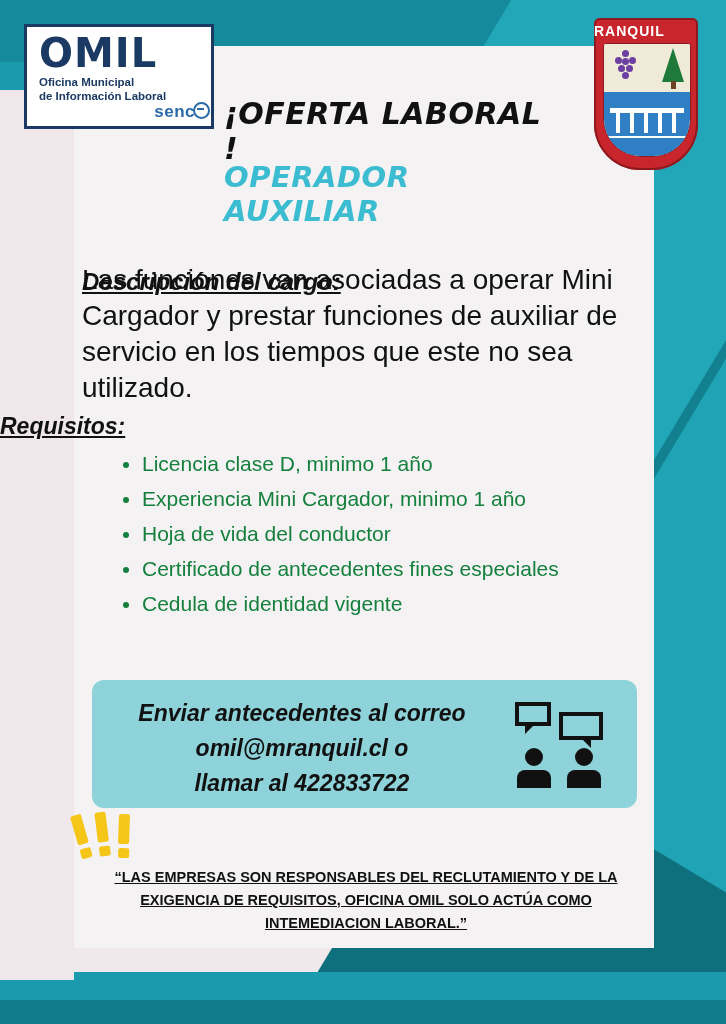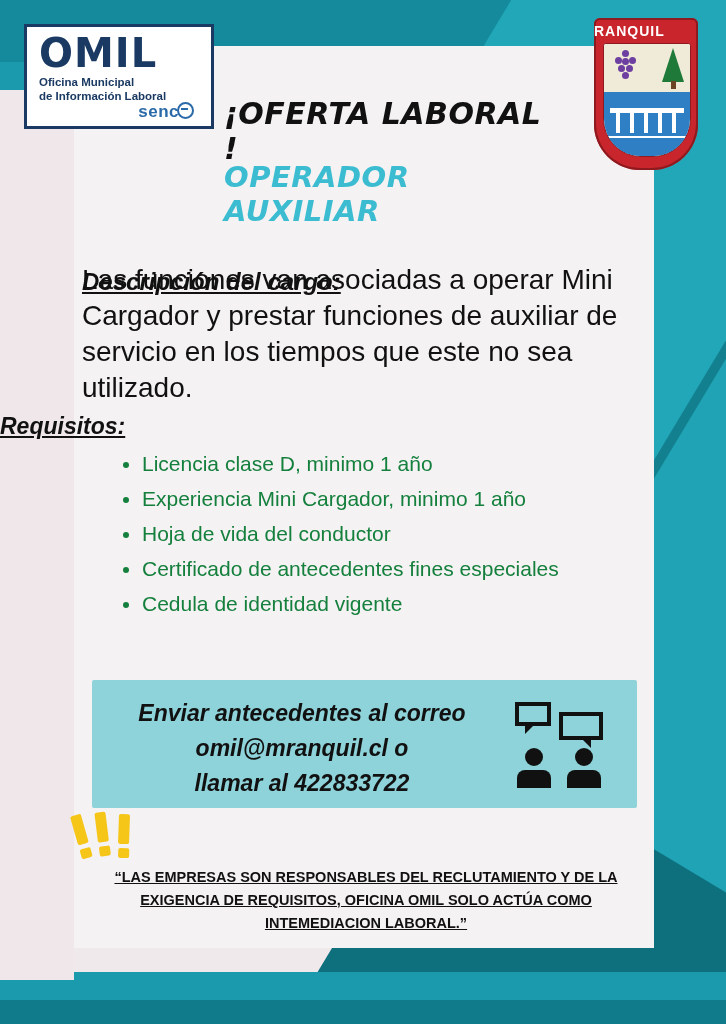--- a/index.html
+++ b/index.html
@@ -117,21 +117,21 @@
   }
   .omil-sub2 {
     font-family: "Liberation Sans", sans-serif;
     font-weight: bold;
     font-size: 11.5px;
     color: #1b3a63;
     line-height: 14px;
   }
   .sence {
     position: absolute;
-    right: 17px; bottom: 4px;
+    right: 1px; bottom: 4px;
     font-family: "Liberation Sans", sans-serif;
     font-weight: bold;
     font-size: 17px;
     color: #2a6aa8;
     letter-spacing: 0.5px;
   }
   .sence .ring {
     display: inline-block;
     width: 13px; height: 13px;
     border: 2px solid #2a6aa8;
@@ -309,21 +309,21 @@
     color: #15803d;
   }
   .req-list li { margin: 0 0 1px 0; }
 
   
   .contact-box {
     position: absolute;
     left: 92px; top: 680px;
     width: 545px; height: 128px;
     background: #8fd3da;
-    border-radius: 2px;
+    border-radius: 12px;
   }
   .contact-text {
     position: absolute;
     left: 20px; top: 16px;
     width: 380px;
     text-align: center;
     font-family: "Liberation Sans", sans-serif;
     font-weight: bold;
     font-style: italic;
     font-size: 23px;

